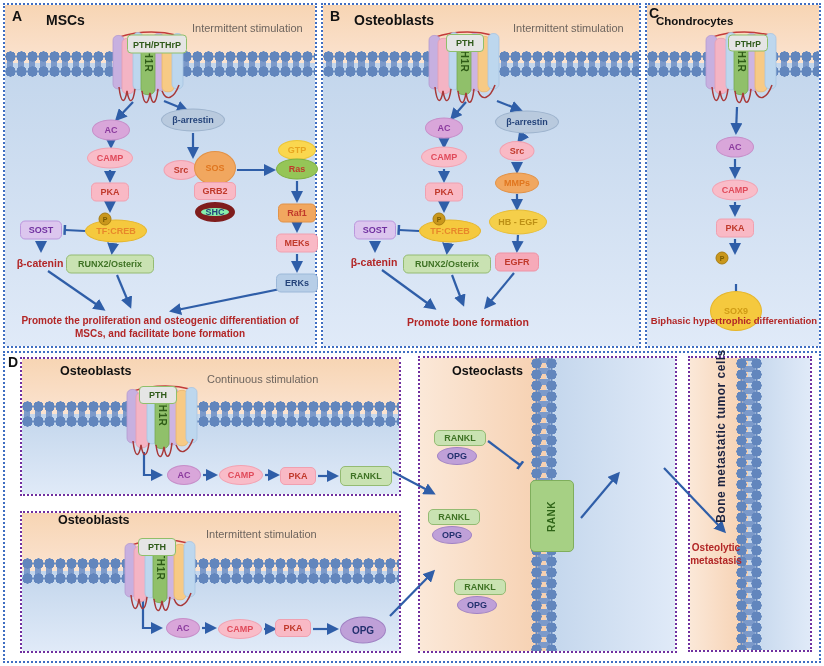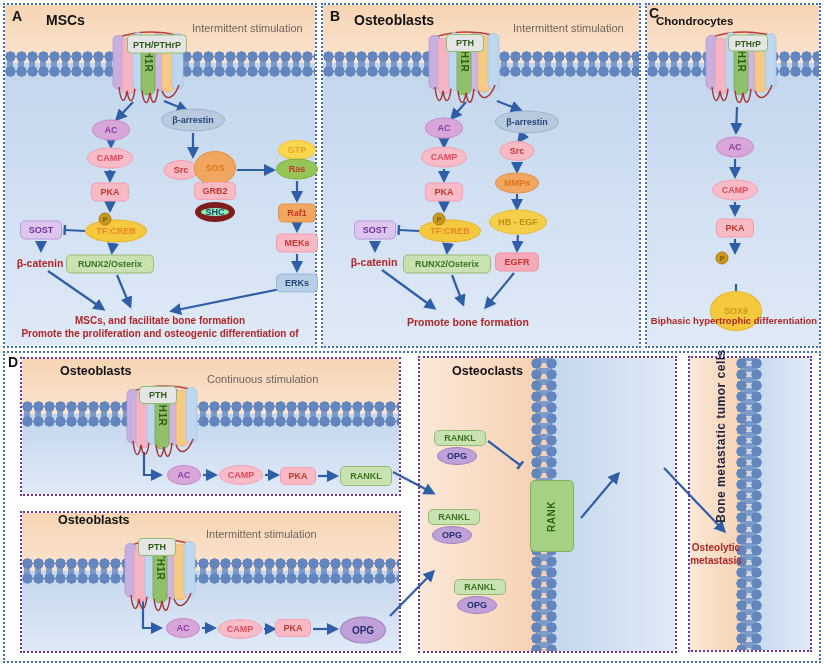--- a/index.html
+++ b/index.html
@@ -276,22 +276,22 @@
   <div class="node ell c-pink" style="left:181px;top:170px;width:35px;height:20px;">Src</div>
   <div class="node ell c-orange" style="left:215px;top:168px;width:42px;height:34px;">SOS</div>
   <div class="node box c-pink" style="left:215px;top:191px;width:42px;height:18px;">GRB2</div>
   <div class="node ell c-shc" style="left:215px;top:212px;width:40px;height:20px;">SHC</div>
   <div class="node ell c-gtp" style="left:297px;top:150px;width:38px;height:20px;">GTP</div>
   <div class="node ell c-ras" style="left:297px;top:169px;width:42px;height:21px;">Ras</div>
   <div class="node box c-orange" style="left:297px;top:213px;width:38px;height:19px;color:#c0392b;">Raf1</div>
   <div class="node box c-pink" style="left:297px;top:243px;width:42px;height:19px;text-align:center;">MEKs</div>
   <div class="node box c-erk" style="left:297px;top:283px;width:42px;height:19px;">ERKs</div>
   <div class="concl" style="left:160px;top:315px;width:302px;font-size:10px;">
+    <div>Promote the proliferation and osteogenic differentiation of</div>
     <div>MSCs, and facilitate bone formation</div>
-    <div>Promote the proliferation and osteogenic differentiation of</div>
   </div>
 
   <span class="pletter" style="left:330px;top:8px;">B</span>
   <span class="ctitle" style="left:354px;top:12px;">Osteoblasts</span>
   <div class="lig c-lig" style="left:465px;top:19px;width:36px;height:16px;">PTH</div>
   <span class="stim" style="left:513px;top:22px;">Intermittent stimulation</span>
   <div class="node ell c-ac" style="left:444px;top:128px;width:38px;height:21px;">AC</div>
   <div class="node ell c-camp" style="left:444px;top:157px;width:46px;height:21px;">CAMP</div>
   <div class="node box c-pink" style="left:444px;top:192px;width:38px;height:19px;">PKA</div>
   <div class="node ell c-tf" style="left:450px;top:231px;width:62px;height:23px;">TF:CREB</div>

